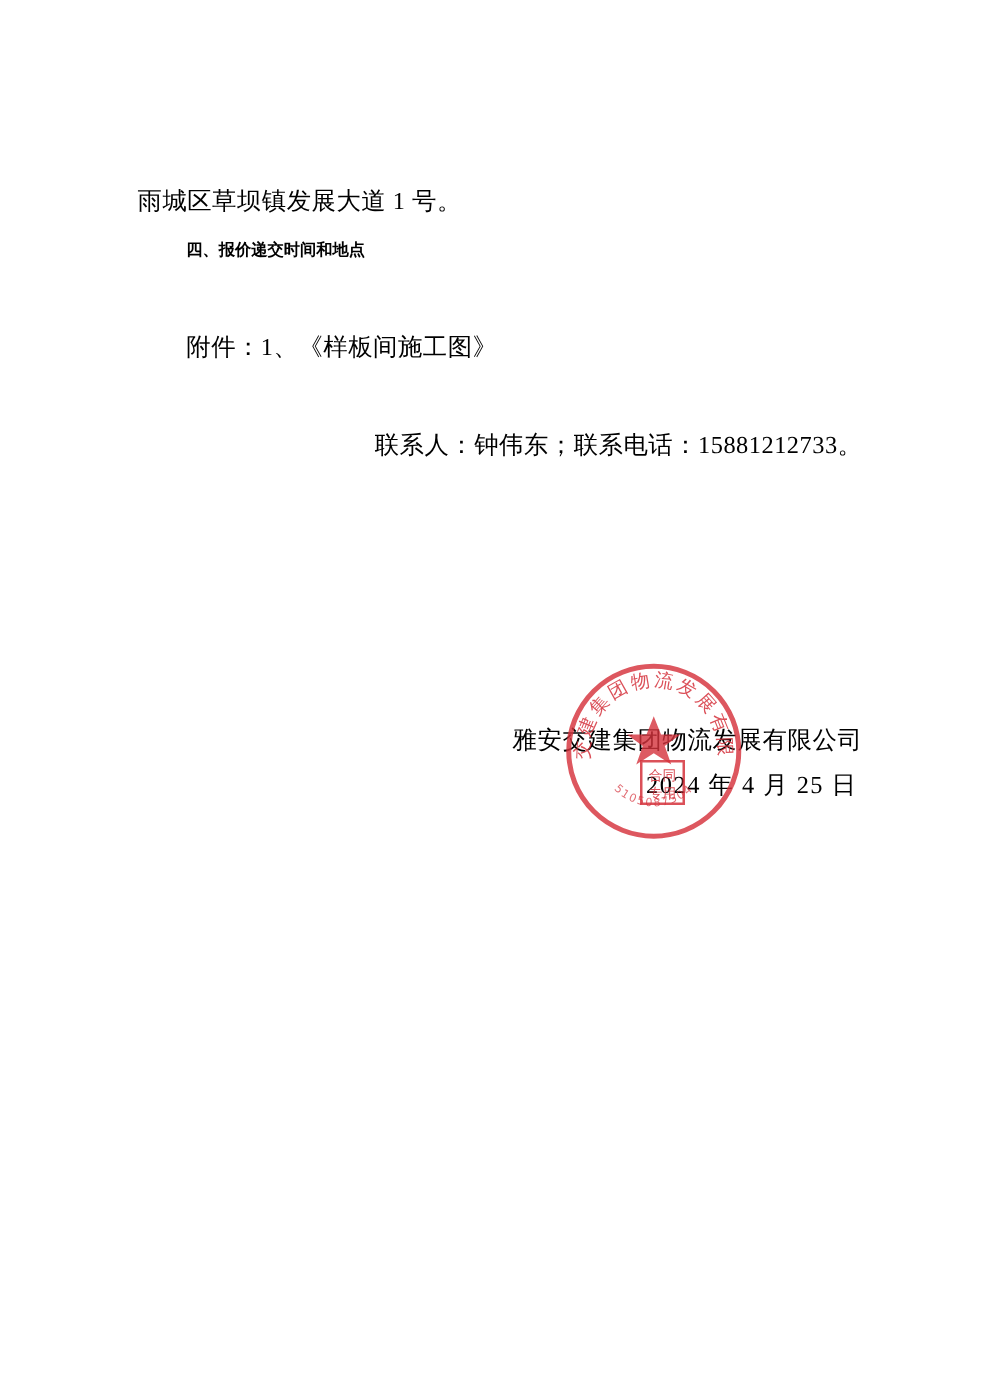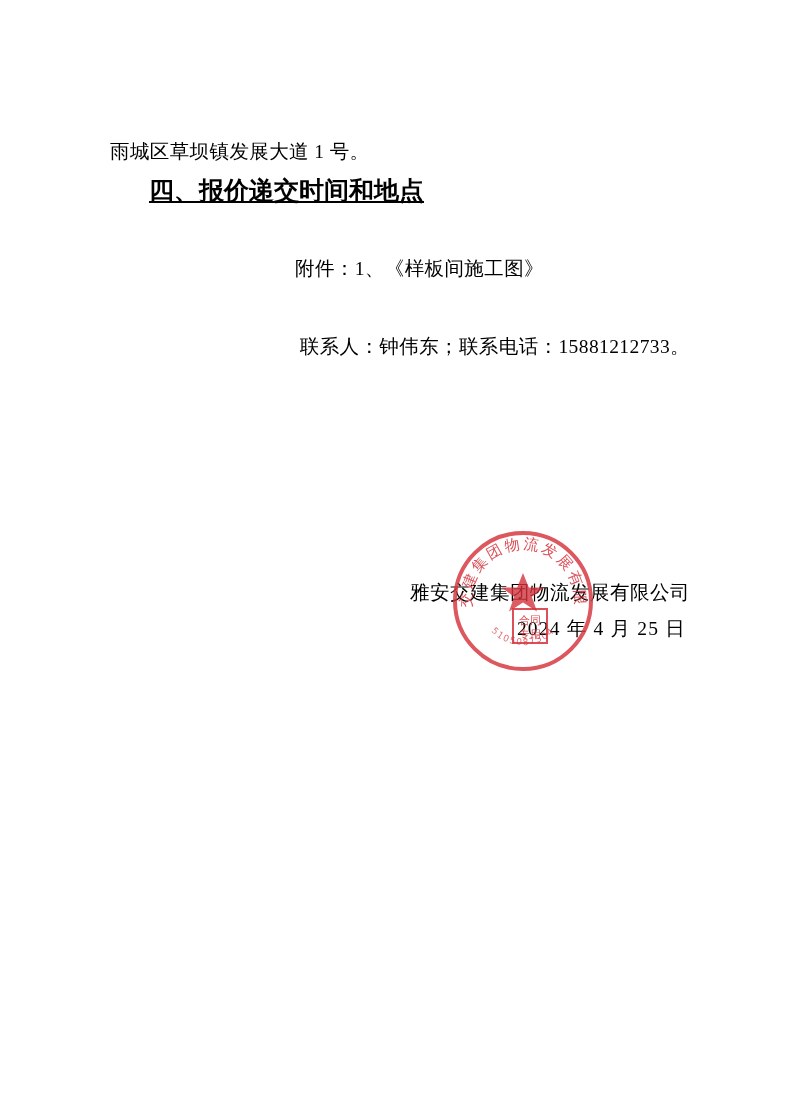--- a/index.html
+++ b/index.html
@@ -18,56 +18,54 @@
   .page {
     position: absolute;
     left: 0;
     top: 0;
     width: 791px;
     height: 1120px;
   }
   .body-text {
     position: absolute;
     left: 110px;
-    top: 132px;
+    top: 142px;
     width: 580px;
   }
   .para {
     font-size: 19.5px;
     line-height: 39px;
     letter-spacing: 0.4px;
     text-align: justify;
     text-justify: inter-ideograph;
     margin: 0;
   }
   .indent-1 {
     text-indent: 39px;
   }
   .heading {
-    font-size: 25px;
+    font-size: 13px;
     line-height: 39px;
     font-weight: bold;
     text-indent: 39px;
     margin: 0;
     font-family: "DejaVu Sans", sans-serif;
-    text-decoration: underline;
   }
   .blank-line {
     height: 39px;
   }
   .attach-block {
     margin-top: 0;
   }
   .attach-line-1 {
     font-size: 19.5px;
     line-height: 39px;
     text-indent: 39px;
     margin: 0;
     letter-spacing: 0.4px;
-    text-align: center;
   }
   .attach-line-2 {
     font-size: 19.5px;
     line-height: 39px;
     text-indent: 92px;
     margin: 0;
     letter-spacing: 0.4px;
   }
   .contact-line {
     font-size: 19.5px;

